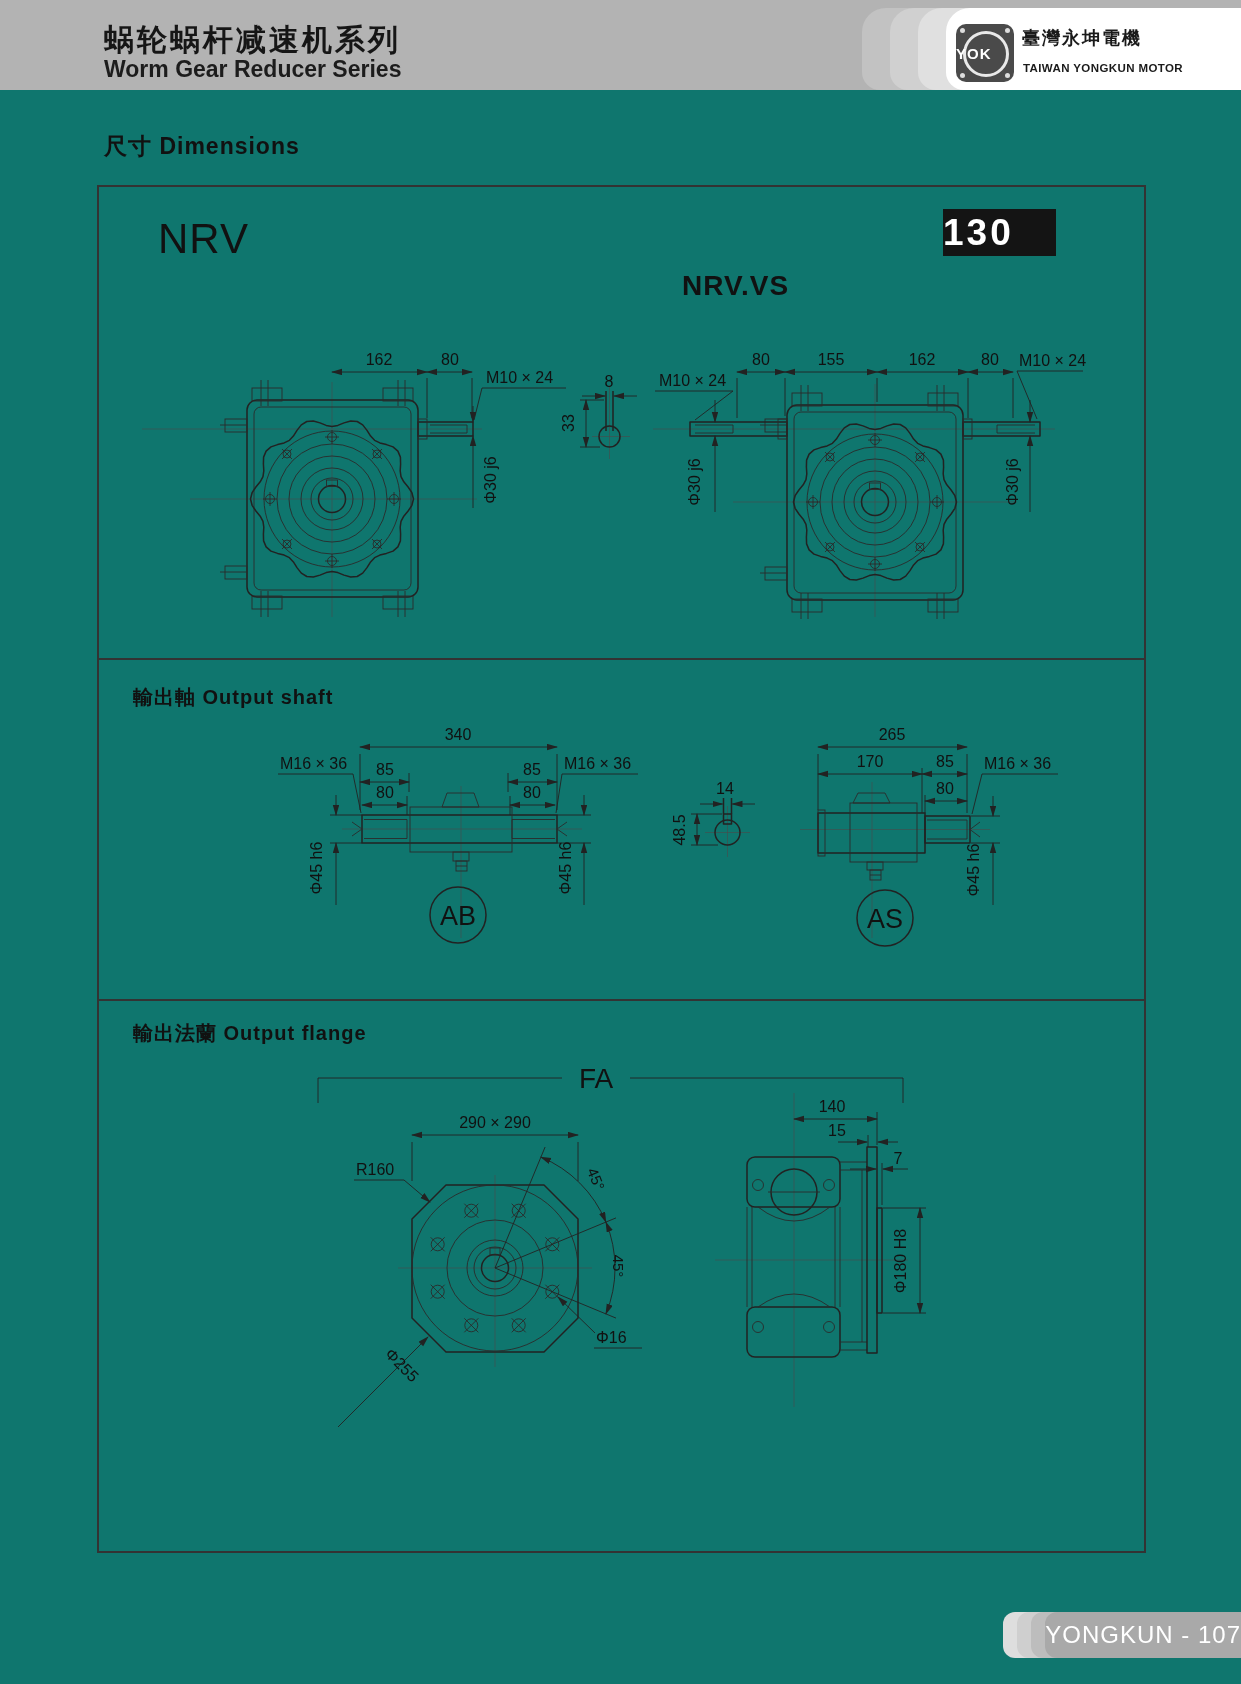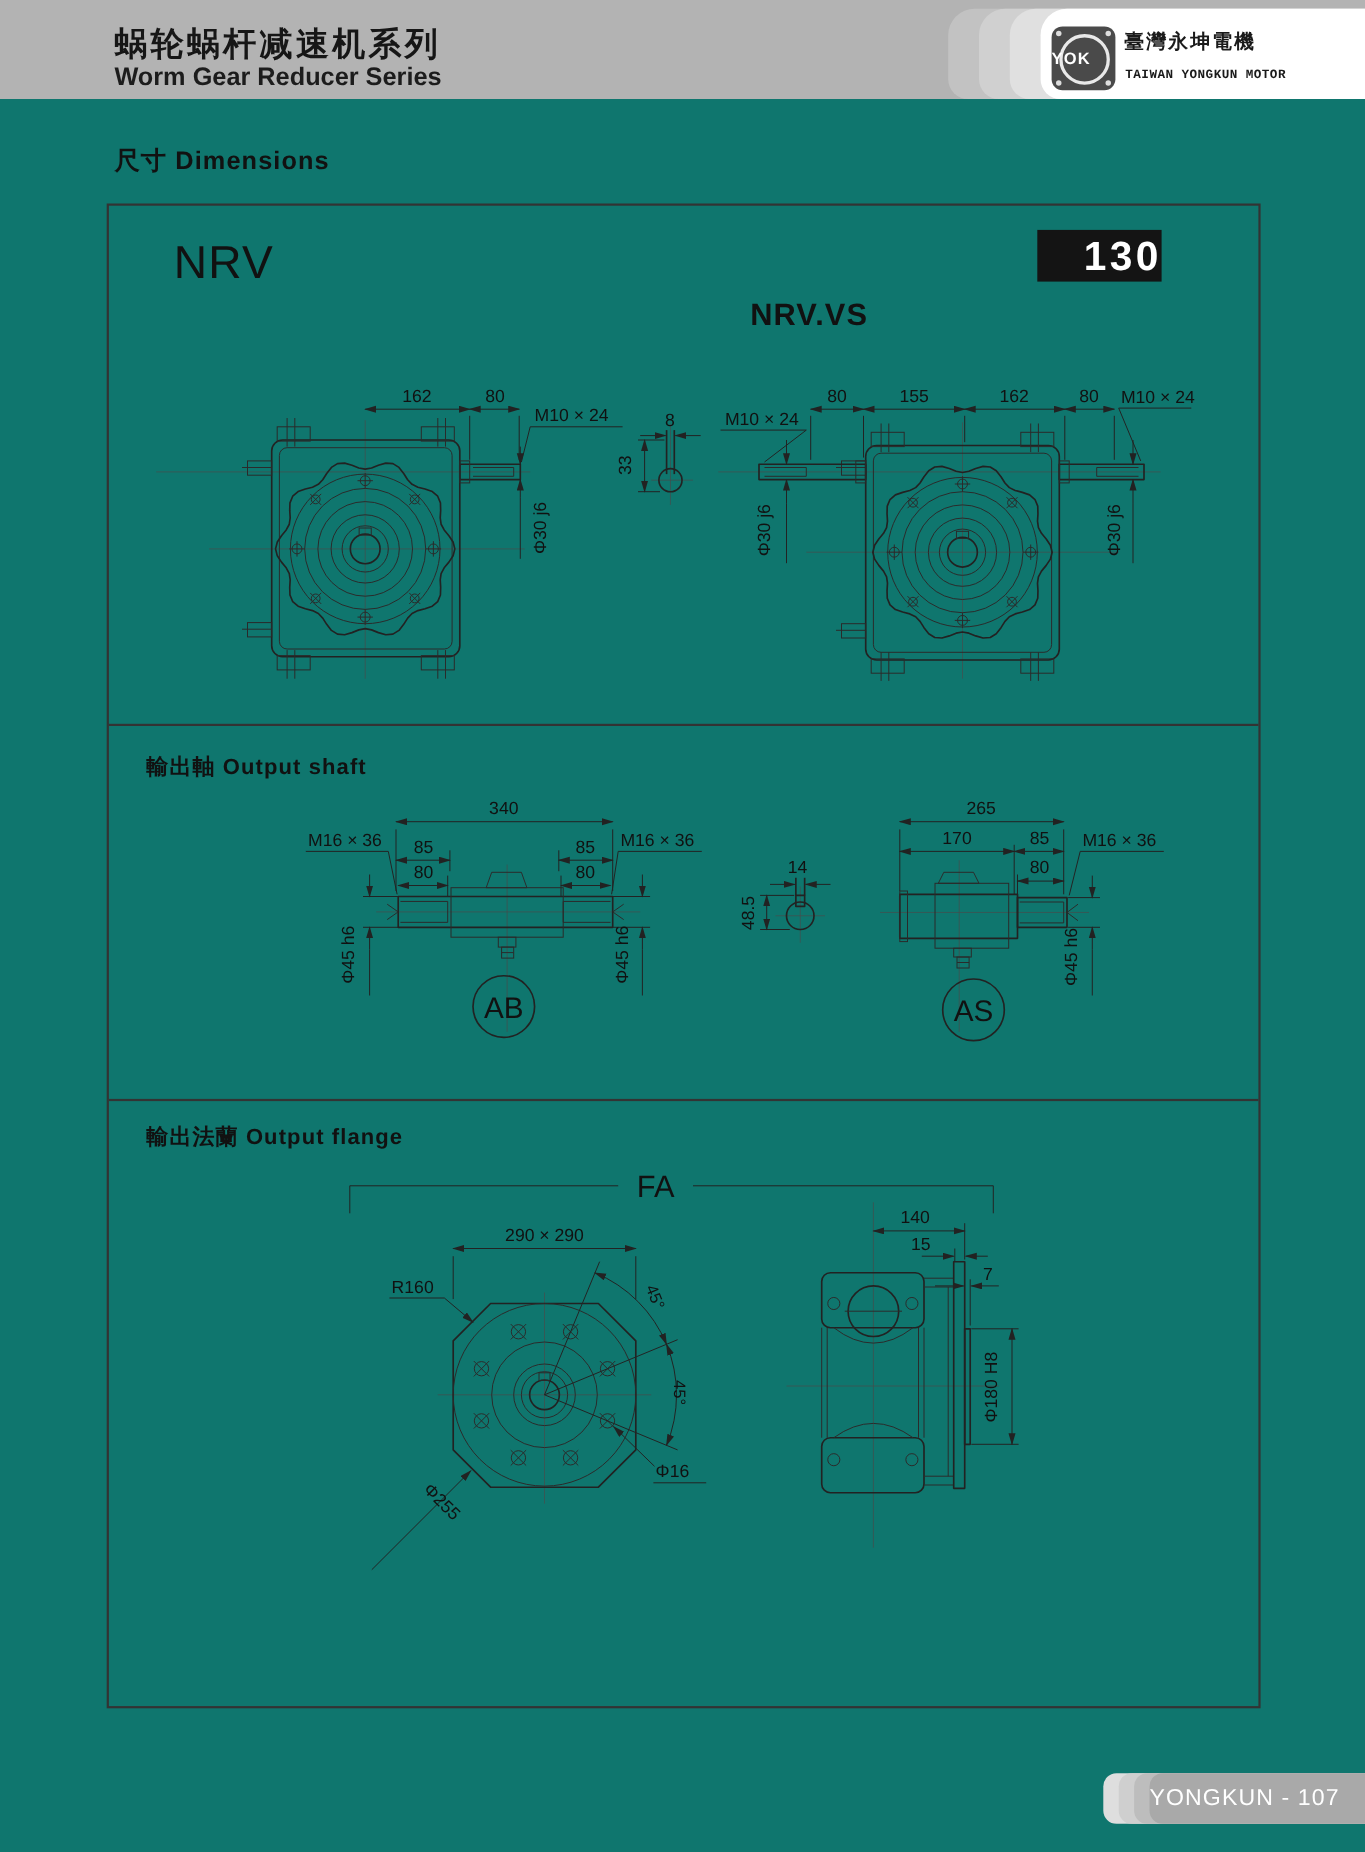--- a/index.html
+++ b/index.html
@@ -14,38 +14,38 @@
   .s2{left:890px;right:0;background:#d0d0d0}
   .s3{left:918px;right:0;background:#e0e0e0}
   .s4{left:946px;right:0;background:#ffffff}
   .logo-mark{position:absolute;left:956px;top:24px;width:58px;height:58px;background:#4a4a4a;border-radius:10px}
   .logo-ring{position:absolute;left:7px;top:7px;width:40px;height:40px;border:3px solid #e9e9e9;border-radius:50%}
   .logo-txt{position:absolute;left:0;top:21px;width:58px;text-align:left;font-size:15px;font-weight:bold;color:#fff;letter-spacing:1px}
   .dot{position:absolute;width:5px;height:5px;background:#ddd;border-radius:50%}
   .co-zh{position:absolute;left:1022px;top:26px;font-size:18px;font-weight:bold;letter-spacing:2px;
          font-family:"Liberation Serif","DejaVu Serif",serif;color:#1a1a1a;white-space:nowrap}
   .co-en{position:absolute;left:1023px;top:62px;font-size:11.5px;font-weight:bold;letter-spacing:0.4px;
-         font-family:Liberation Mono, monospace;color:#1a1a1a;white-space:nowrap}
+         font-family:Liberation Sans, sans-serif;color:#1a1a1a;white-space:nowrap}
   
   .dim-h{position:absolute;left:104px;top:131px;font-size:23px;font-weight:600;letter-spacing:1px}
   .mainbox{position:absolute;left:97px;top:185px;width:1049px;height:1368px;border:2px solid #333;box-sizing:border-box}
   .divider{position:absolute;left:0;width:100%;height:2px;background:#333}
   .t-nrv{position:absolute;left:158px;top:215px;font-size:42px;font-weight:400;letter-spacing:1px}
   .badge{position:absolute;left:943px;top:209px;width:113px;height:47px;background:#141414;color:#fff;
-         font-size:37px;font-weight:bold;text-align:right;line-height:47px;letter-spacing:3px}
+         font-size:37px;font-weight:bold;text-align:left;line-height:47px;letter-spacing:3px}
   .t-nrvvs{position:absolute;left:682px;top:270px;font-size:28px;font-weight:600;letter-spacing:1px}
   .sec-h{position:absolute;font-size:20px;font-weight:600;letter-spacing:1px}
   
   .fstep{position:absolute;top:1612px;height:46px;border-radius:12px 0 0 12px}
   .f1{left:1003px;right:0;background:#dedede}
   .f2{left:1017px;right:0;background:#cfcfcf}
   .f3{left:1031px;right:0;background:#bdbdbd}
   .f4{left:1045px;right:0;background:#a9a9a9}
-  .ftxt{position:absolute;left:1045px;top:1612px;width:196px;height:46px;line-height:46px;text-align:left;
-        color:#fff;font-size:21px;letter-spacing:1px}
+  .ftxt{position:absolute;left:1045px;top:1612px;width:196px;height:46px;line-height:46px;text-align:right;
+        color:#fff;font-size:24px;letter-spacing:1px}
   
   svg{position:absolute;overflow:visible}
   .ol{stroke:#222;stroke-width:1.5;fill:none;stroke-linejoin:round}
   .ml{stroke:#2a2a2a;stroke-width:0.9;fill:none}
   .dl{stroke:#222;stroke-width:0.9;fill:none}
   .cl{stroke:#4a4a4a;stroke-width:0.6;fill:none}
   text.d{font:16px "Liberation Sans","DejaVu Sans",sans-serif;fill:#111}
   text.sm{font:15px "Liberation Sans","DejaVu Sans",sans-serif;fill:#111}
   text.big{font:27px "Liberation Sans","DejaVu Sans",sans-serif;fill:#111}
 </style>

